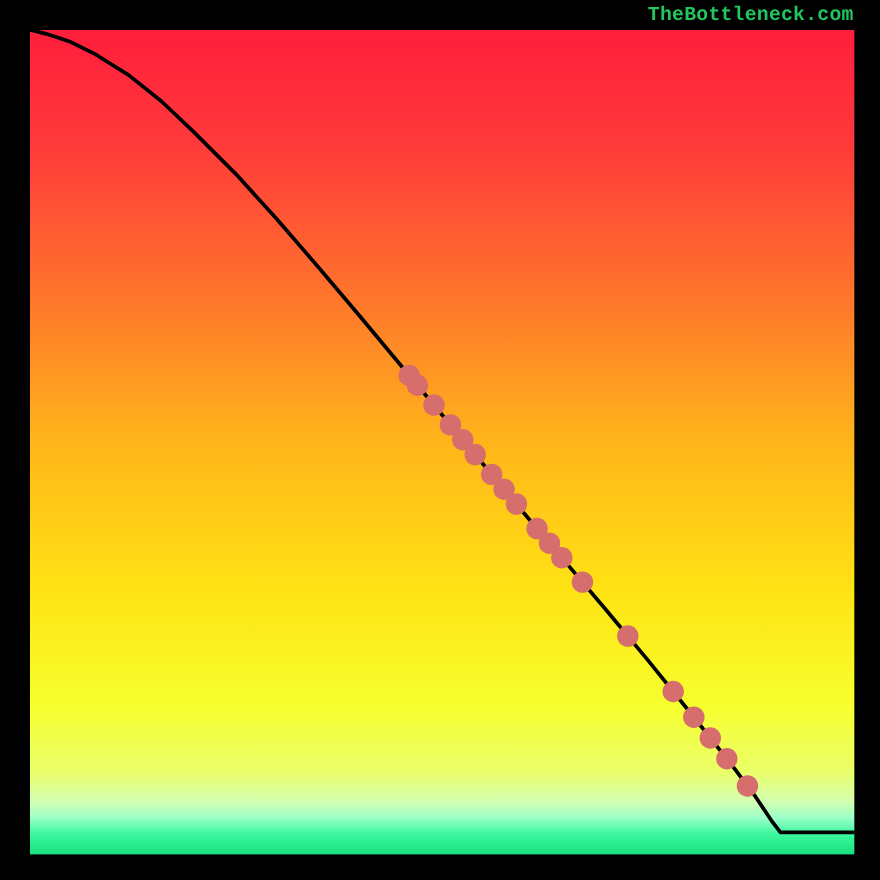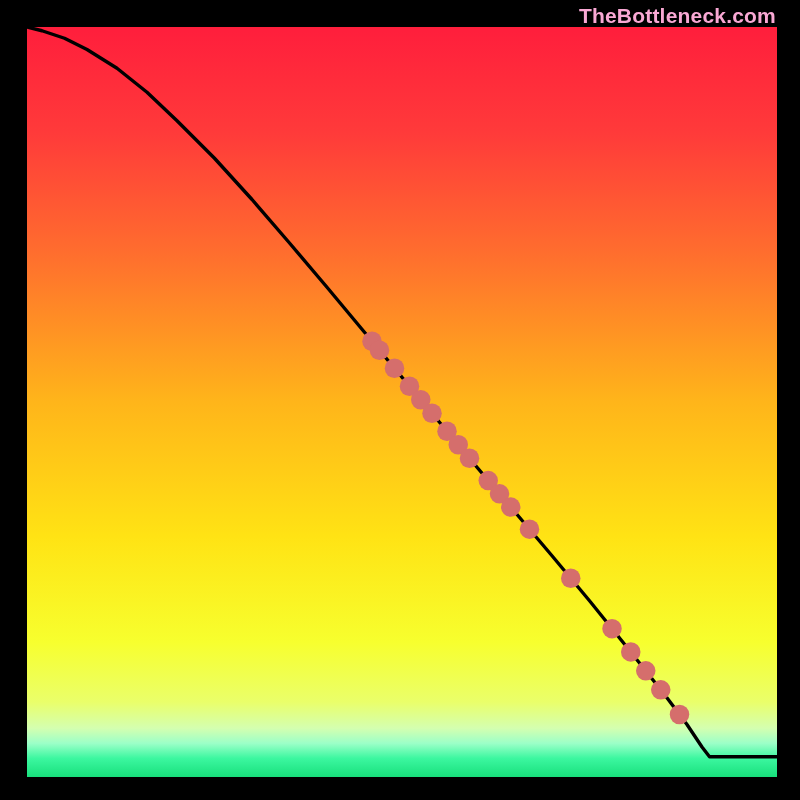--- a/index.html
+++ b/index.html
@@ -31,24 +31,24 @@
   svg.curve {
     position: absolute;
     inset: 0;
     width: 100%;
     height: 100%;
   }
   .watermark {
     position: absolute;
     top: 4px;
     right: 24px;
-    font-family: Liberation Sans, sans-serif;
-    font-size: 21px;
+    font-family: Liberation Mono, monospace;
+    font-size: 18px;
     font-weight: 600;
-    color: #f9a8d4;
+    color: #22c55e;
     letter-spacing: 0.2px;
     text-shadow: none;
     user-select: none;
   }
 </style>
 </head>
 <body>
 
 <div class="stage">
 

